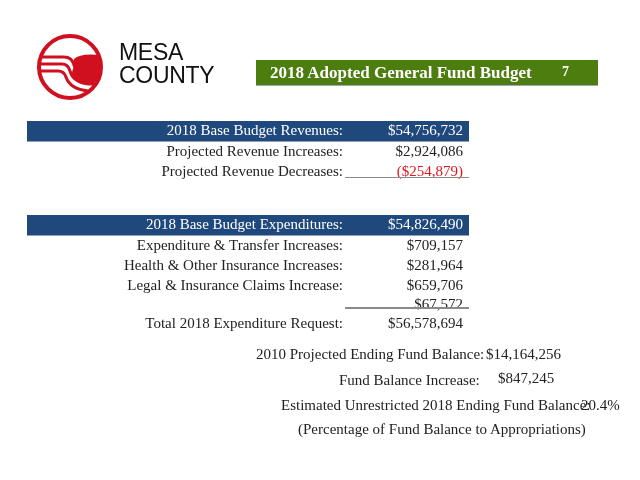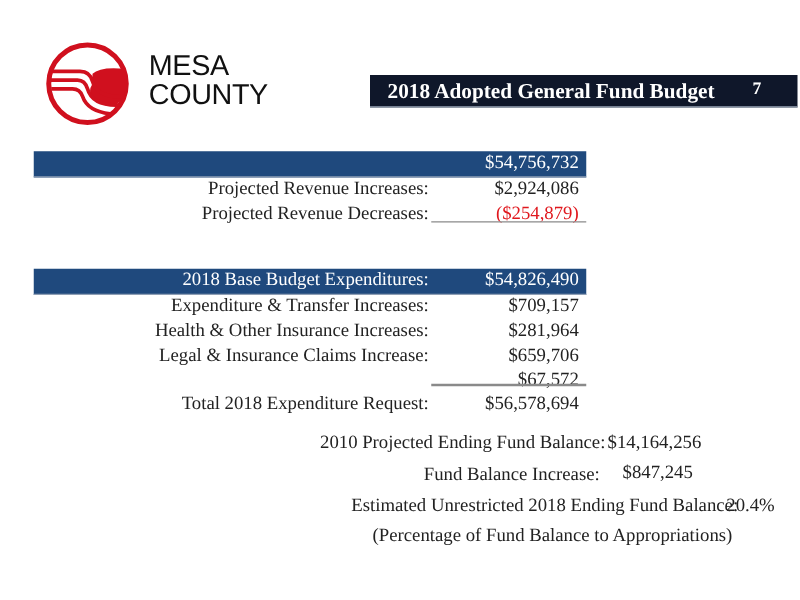--- a/index.html
+++ b/index.html
@@ -10,22 +10,22 @@
   .abs { position: absolute; }
   .logo { left: 36px; top: 33px; width: 175px; height: 70px; }
   .logo-mark { position: absolute; left: 0; top: 0; width: 68px; height: 68px; }
   .logo-text {
     position: absolute; left: 83px; top: 8px;
     font-family: "Liberation Sans", "DejaVu Sans", sans-serif; font-weight: normal;
     font-size: 23px; line-height: 23px; color: #111; letter-spacing: -0.3px;
   }
   .title-bar {
     left: 256px; top: 60px; width: 342px; height: 25px;
-    background: #0f172a; border-bottom: 1px solid #9aa7b8;
-    color: #fff; font-weight: bold; font-size: 17px; margin-left: 40px;
+    background: #4d7c0f; border-bottom: 1px solid #9aa7b8;
+    color: #fff; font-weight: bold; font-size: 17px;
   }
   .title-text { position: absolute; left: 14px; top: 3px; white-space: nowrap; }
   .page-num { position: absolute; left: 306px; top: 4px; font-size: 14px; }
 
   .hbar {
     position: absolute; left: 27px; width: 442px; height: 20px;
     background: #1f497d; border-bottom: 1px solid #8f9fb5;
     color: #fff; font-size: 15px;
   }
   .row { position: absolute; left: 27px; width: 442px; height: 20px; font-size: 15px; }
@@ -51,20 +51,21 @@
     <div>COUNTY</div>
   </div>
 </div>
 
 <div class="abs title-bar">
   <span class="title-text">2018 Adopted General Fund Budget</span>
   <span class="page-num">7</span>
 </div>
 
 <div class="hbar" style="top:121px;">
+  <span class="lbl">2018 Base Budget Revenues:</span>
   <span class="val">$54,756,732</span>
 </div>
 <div class="row" style="top:142px;">
   <span class="lbl">Projected Revenue Increases:</span>
   <span class="val">$2,924,086</span>
 </div>
 <div class="row" style="top:162px;">
   <span class="lbl">Projected Revenue Decreases:</span>
   <span class="val neg">($254,879)</span>
   <div class="uline" style="top:15px;height:1px;"></div>

